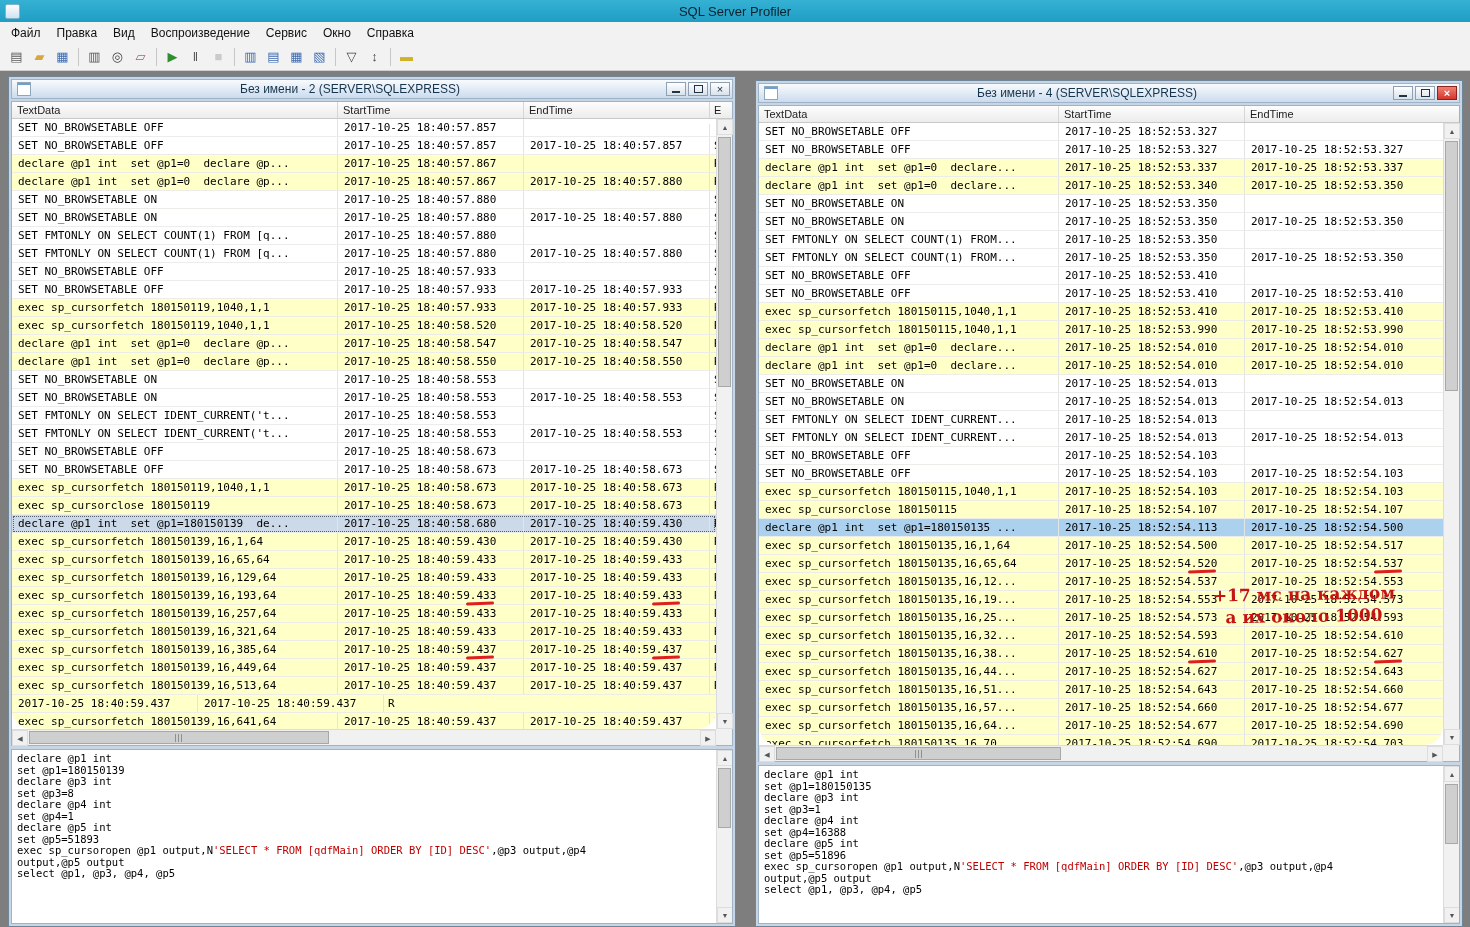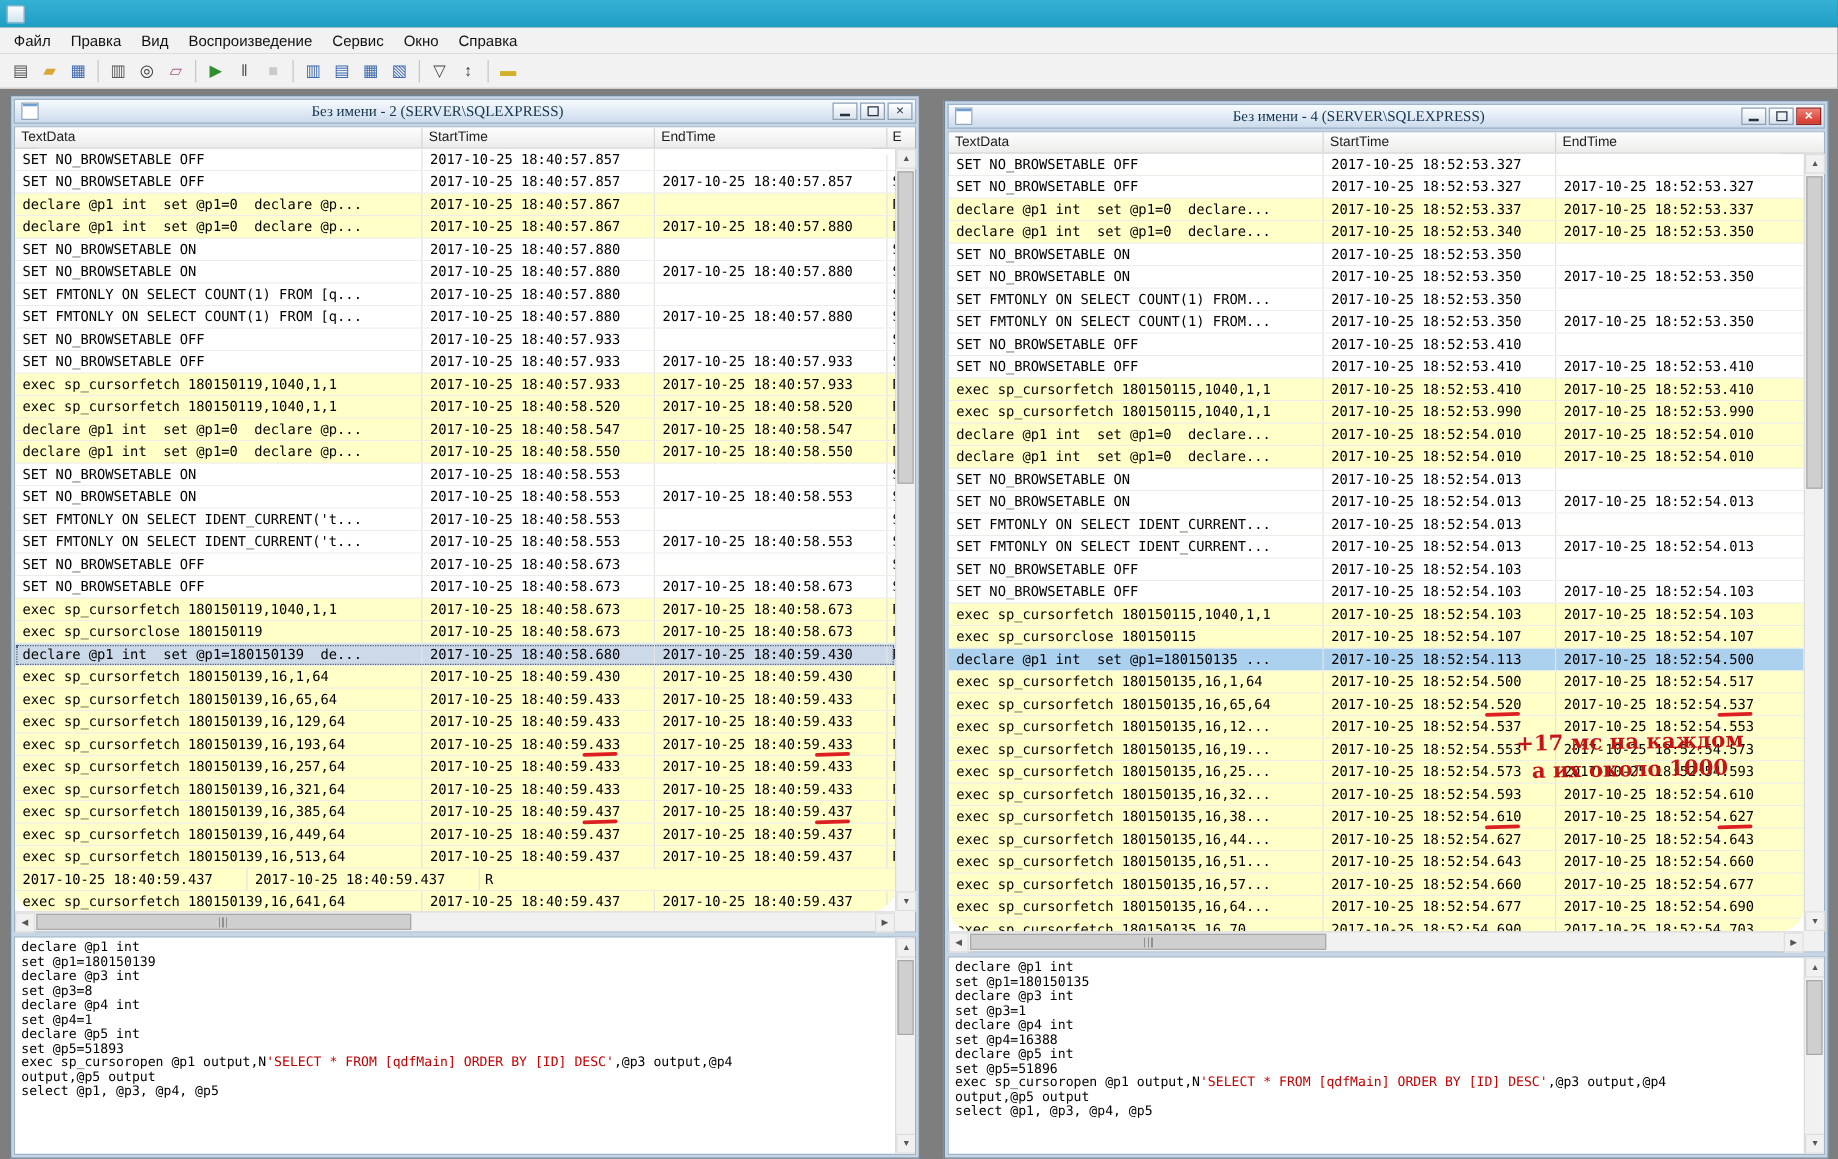--- a/index.html
+++ b/index.html
@@ -15,21 +15,21 @@
   .tbtn{width:23px;height:22px;display:inline-flex;align-items:center;justify-content:center;font-size:13px;border-radius:2px;}
   .tbtn.dis{opacity:.45;}
   .tsep{width:1px;height:18px;background:#c6c6c6;margin:0 4px;display:inline-block;}
 
   .mdi{position:absolute;left:0;top:70px;width:1470px;height:857px;background:#7e7e7e;overflow:hidden;}
 
   
   .win{position:absolute;display:flex;flex-direction:column;background:#c7d5e4;border:1px solid #6f8699;padding:2px;box-sizing:border-box;}
   .ctitle{height:20px;flex:0 0 20px;background:linear-gradient(#f8fbfe,#ccdbed);border:1px solid #9db3c8;display:flex;align-items:center;padding:0 2px;box-sizing:border-box;}
   .wicon{width:12px;height:12px;margin:0 3px;background:#fff;border:1px solid #8fa7bb;box-shadow:inset 0 2px 0 #6f9fd0;flex:0 0 auto;}
-  .wtitle{flex:1;text-align:center;font-size:12px;color:#15354d;white-space:nowrap;overflow:hidden;font-family:Liberation Serif, serif;}
+  .wtitle{flex:1;text-align:center;font-size:12px;color:#15354d;white-space:nowrap;overflow:hidden;}
   .wbtns{display:flex;gap:2px;flex:0 0 auto;}
   .wb{width:20px;height:14px;background:linear-gradient(#ffffff,#d9e1ea);border:1px solid #8fa0b2;display:inline-flex;align-items:flex-end;justify-content:center;box-sizing:border-box;}
   .wb .bar{width:8px;height:2px;background:#223344;margin-bottom:2px;}
   .wb .box{width:7px;height:6px;border:1px solid #223344;margin-bottom:2px;}
   .wb.x{align-items:center;font-size:11px;line-height:1;color:#223344;}
   .wb.red{background:linear-gradient(#ef8074,#d5362a);border-color:#8d241c;color:#fff;font-weight:bold;}
 
   
   .gridwrap{position:relative;margin-top:2px;background:#fff;border:1px solid #9db3c8;flex:0 0 auto;box-sizing:border-box;}
   .ghead{position:absolute;left:0;top:0;right:0;height:17px;display:flex;background:linear-gradient(#fdfdfd,#ececeb);border-bottom:1px solid #c9c9c7;box-sizing:border-box;}
@@ -69,20 +69,21 @@
 
   
   .ann-line{position:absolute;z-index:30;font-family:"DejaVu Serif",serif;font-weight:bold;font-size:17px;color:#c41414;text-align:center;transform:rotate(-1deg);white-space:nowrap;}
   .redline{position:absolute;z-index:30;height:3px;background:#dd1f1f;border-radius:2px;transform:rotate(-2deg);}
 </style>
 </head>
 <body>
 
 <div class="titlebar">
   <span class="app-icon"></span>
+  <span class="app-title">SQL Server Profiler</span>
 </div>
 
 <div class="menubar">
     <span class="menu-item">Файл</span>
     <span class="menu-item">Правка</span>
     <span class="menu-item">Вид</span>
     <span class="menu-item">Воспроизведение</span>
     <span class="menu-item">Сервис</span>
     <span class="menu-item">Окно</span>
     <span class="menu-item">Справка</span>

